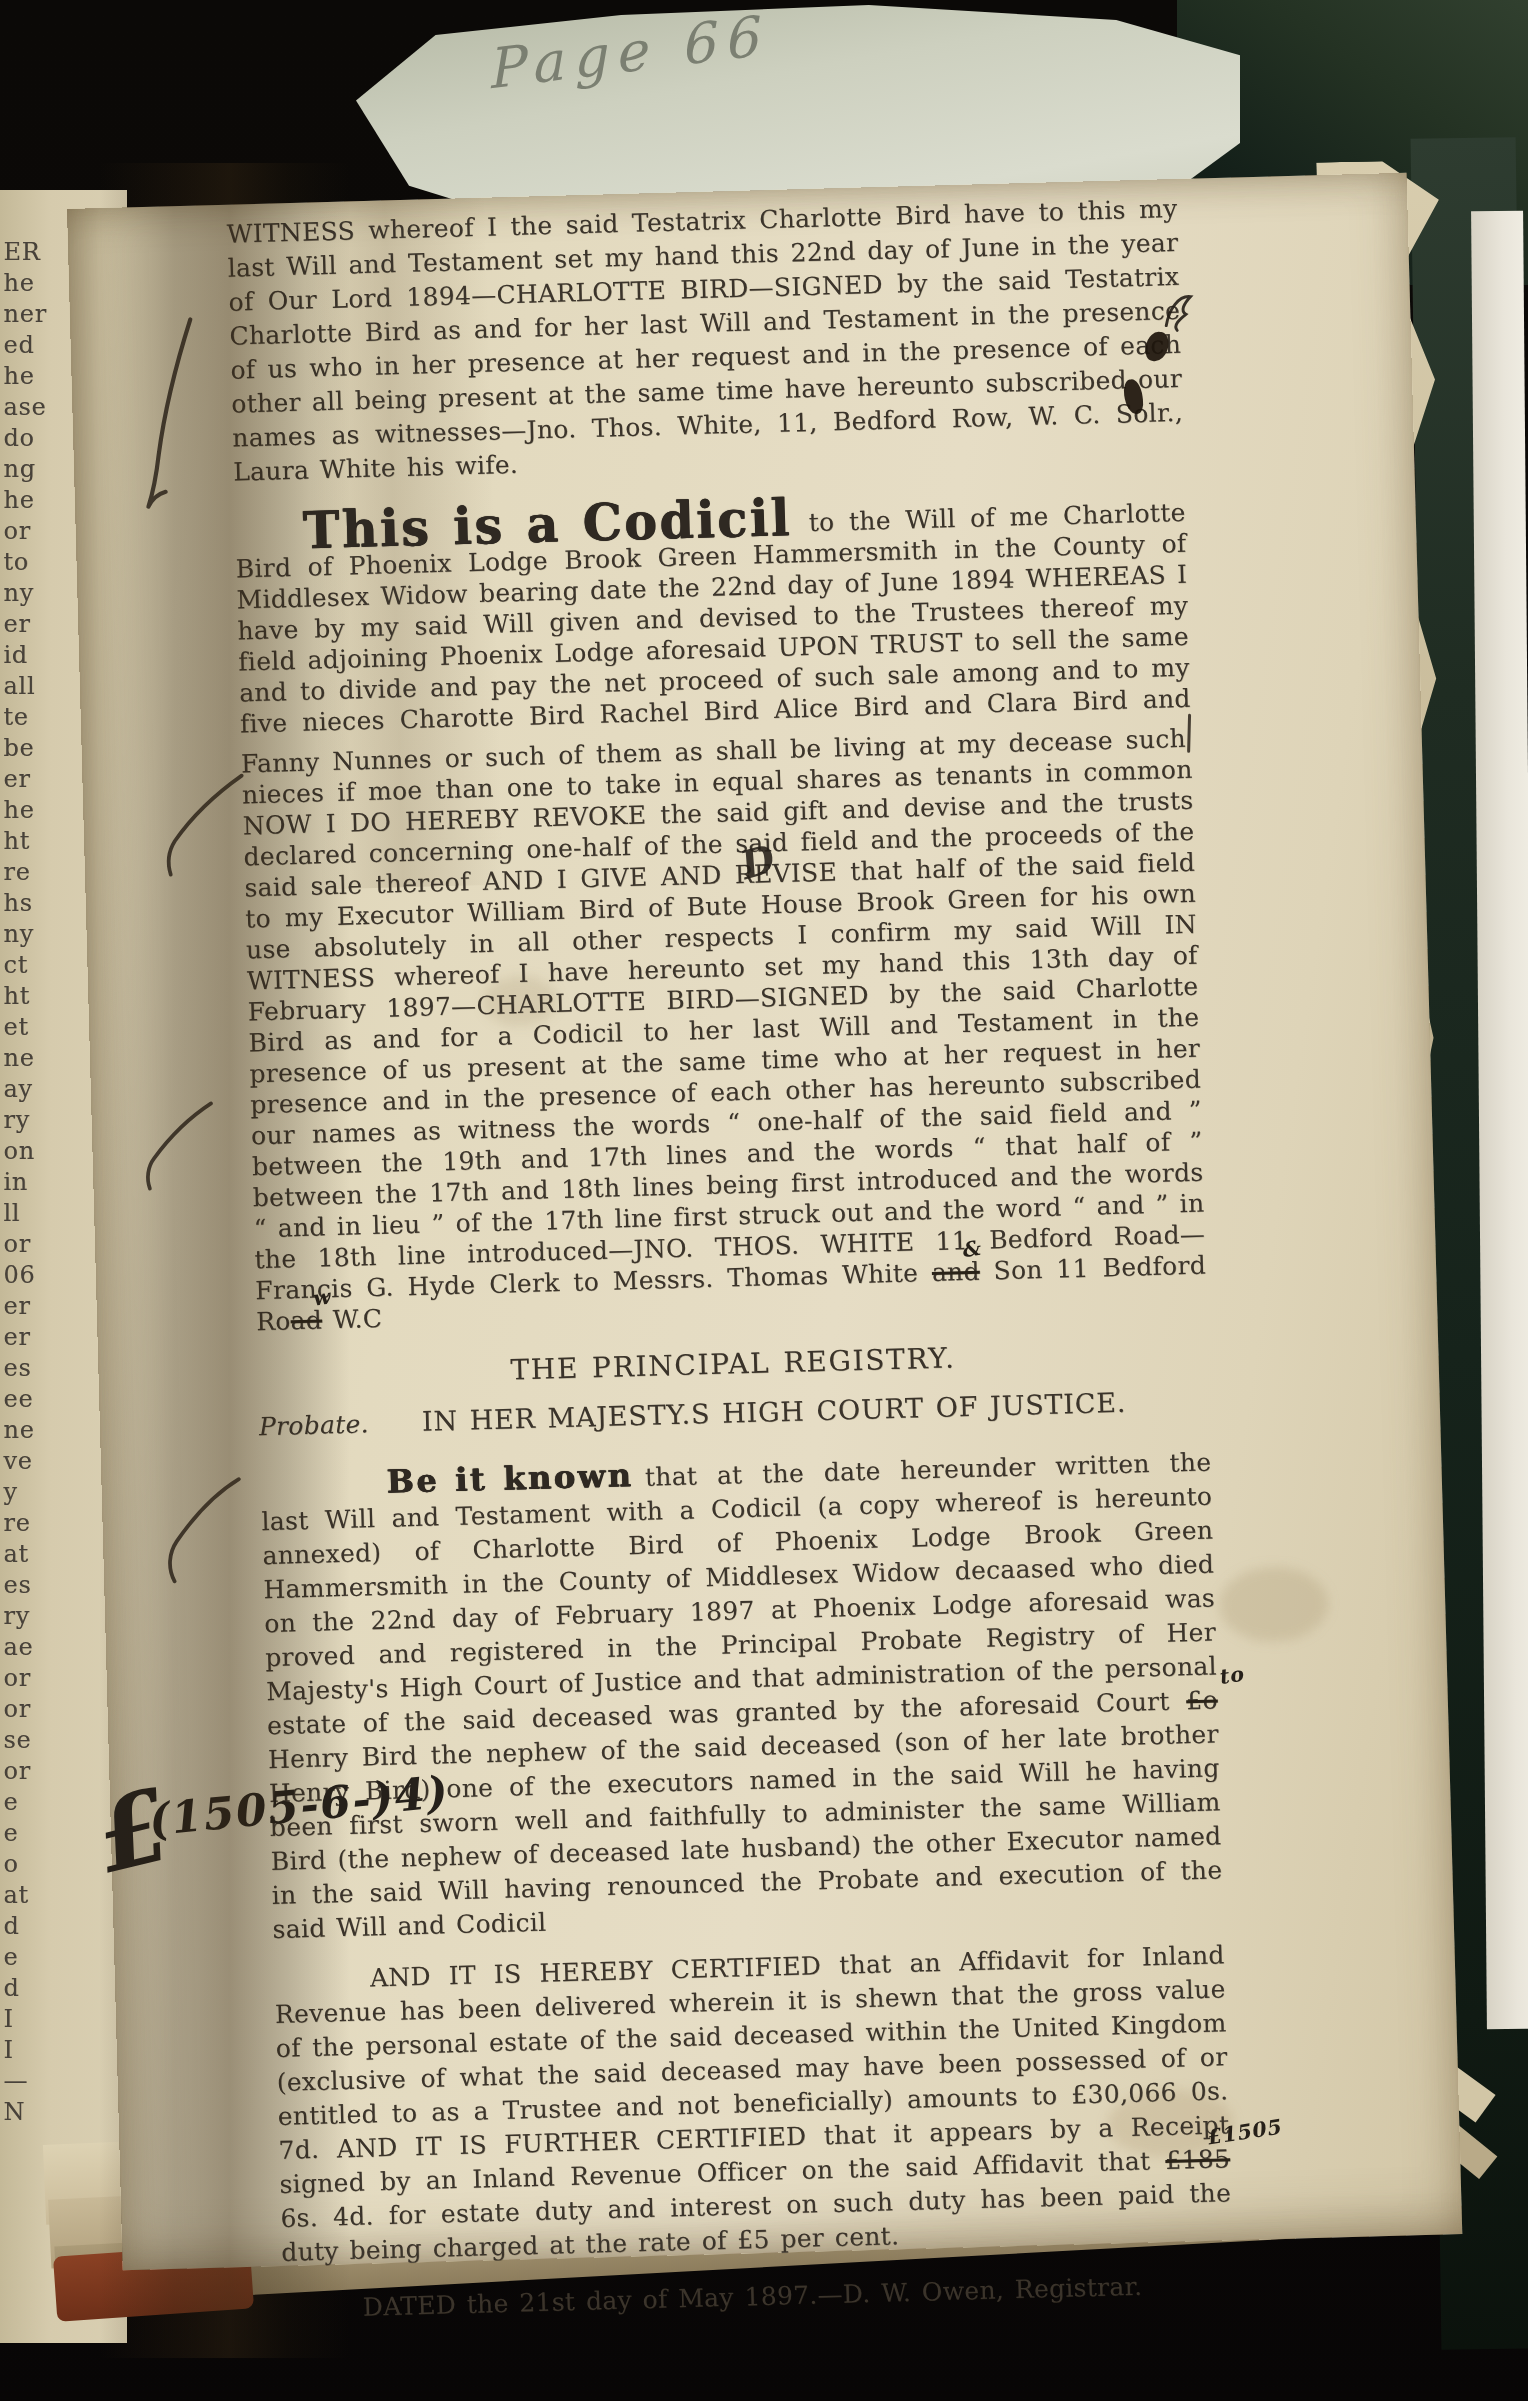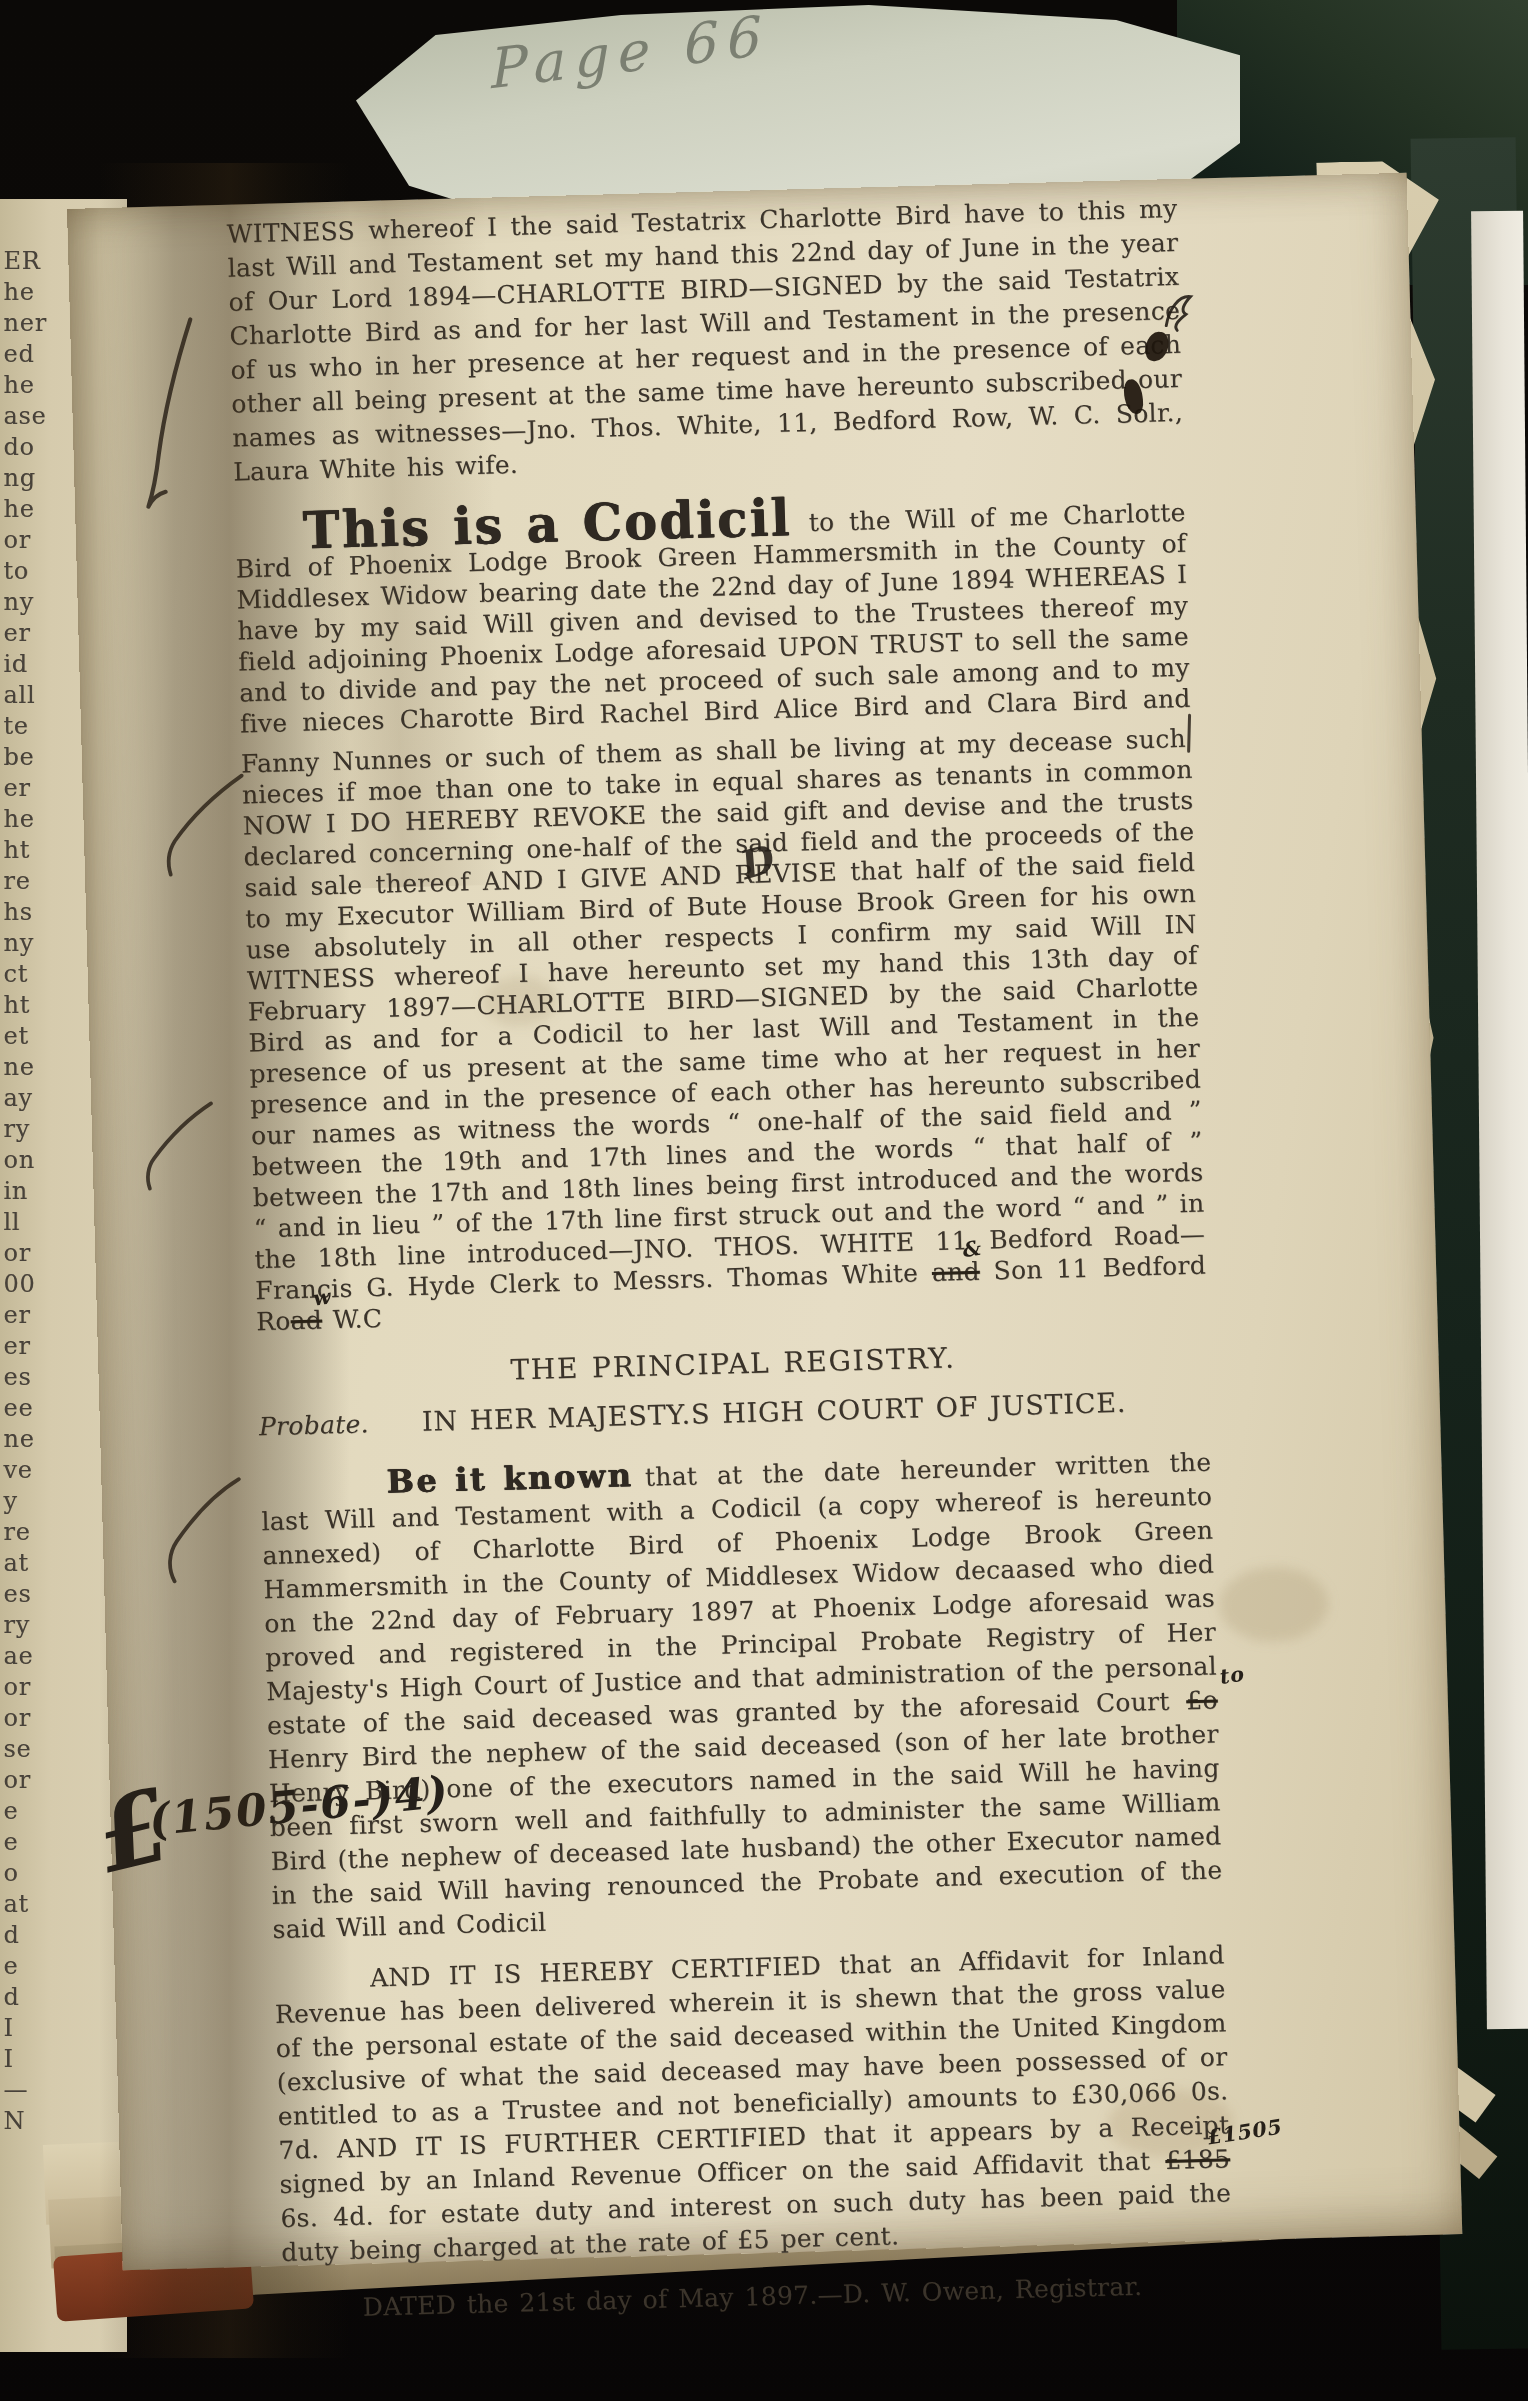--- a/index.html
+++ b/index.html
@@ -19,21 +19,21 @@
     transform:rotate(-1.2deg);
     background:linear-gradient(180deg,#d8cdae 0%,#c9bc9b 30%,#b3a482 60%,#9d8e6c 100%);
     clip-path:polygon(0 0,52% 0,96% 2%,60% 6%,90% 11%,52% 18%,86% 26%,46% 34%,78% 44%,42% 54%,76% 64%,40% 74%,70% 84%,36% 93%,58% 100%,0 100%);}
   
   .pencil-tab{position:absolute;left:356px;top:5px;width:884px;height:251px;
     background:linear-gradient(170deg,#b4b8a4 0%,#cdd0bf 35%,#dadcce 70%,#c9ccba 100%);
     clip-path:polygon(0 38%,9% 12%,30% 4%,58% 0,86% 6%,100% 20%,100% 55%,88% 86%,60% 100%,28% 96%,6% 72%);}
   .pencil-note{position:absolute;left:134px;top:15px;font-size:55px;font-style:italic;
     color:#6e7265;opacity:.85;transform:rotate(-7deg) skewX(-6deg);letter-spacing:8.4px;}
   
-  .facing-edge{position:absolute;left:0;top:199px;width:127px;height:2153px;
+  .facing-edge{position:absolute;left:0;top:190px;width:127px;height:2153px;
     background:linear-gradient(90deg,#c4b998 0%,#d6cbad 40%,#d9cfb2 100%);}
   .frag-col{padding:47px 0 0 3.4px;}
   .frag{height:31px;line-height:31px;font-size:24px;color:#48423a;letter-spacing:0.8px;
     text-shadow:0.3px 0.4px 0.3px rgba(60,50,35,.35);}
   
   .underpage-1{position:absolute;left:44px;top:2117px;width:1332px;height:80px;
     background:linear-gradient(180deg,#ddd2b3,#cabb99);transform:rotate(-2.4deg);}
   .underpage-2{position:absolute;left:49px;top:2168px;width:1294px;height:69px;
     background:linear-gradient(180deg,#c8b997,#b2a17e);transform:rotate(-2.8deg);}
   .underpage-3{position:absolute;left:55px;top:2213px;width:1240px;height:59px;
@@ -146,21 +146,21 @@
         <div class="frag">ct</div>
         <div class="frag">ht</div>
         <div class="frag">et</div>
         <div class="frag">ne</div>
         <div class="frag">ay</div>
         <div class="frag">ry</div>
         <div class="frag">on</div>
         <div class="frag">in</div>
         <div class="frag">ll</div>
         <div class="frag">or</div>
-        <div class="frag">00</div>
+        <div class="frag">06</div>
         <div class="frag">er</div>
         <div class="frag">er</div>
         <div class="frag">es</div>
         <div class="frag">ee</div>
         <div class="frag">ne</div>
         <div class="frag">ve</div>
         <div class="frag">y</div>
         <div class="frag">re</div>
         <div class="frag">at</div>
         <div class="frag">es</div>

